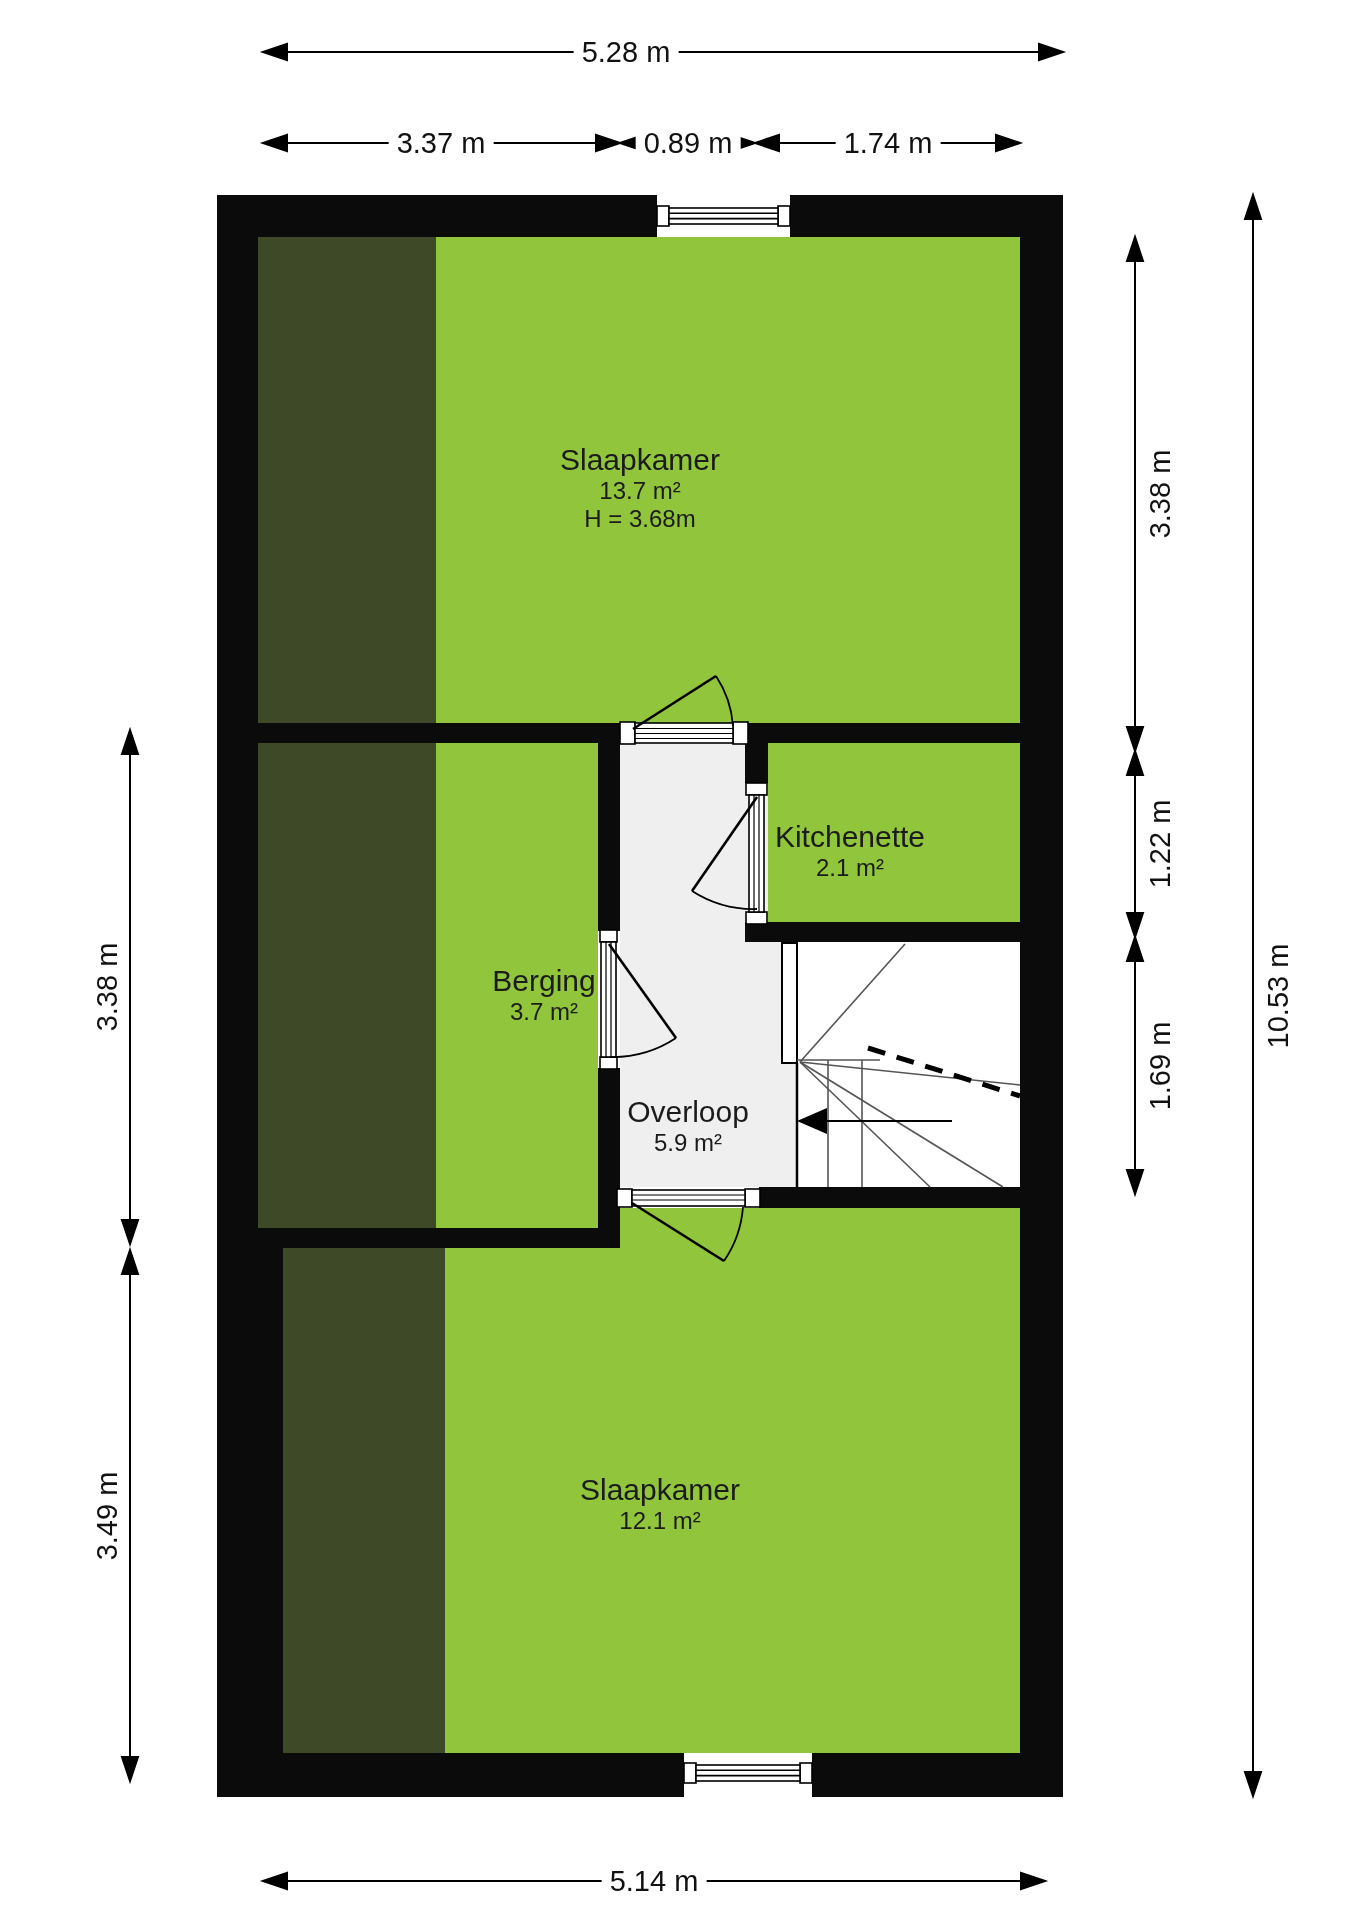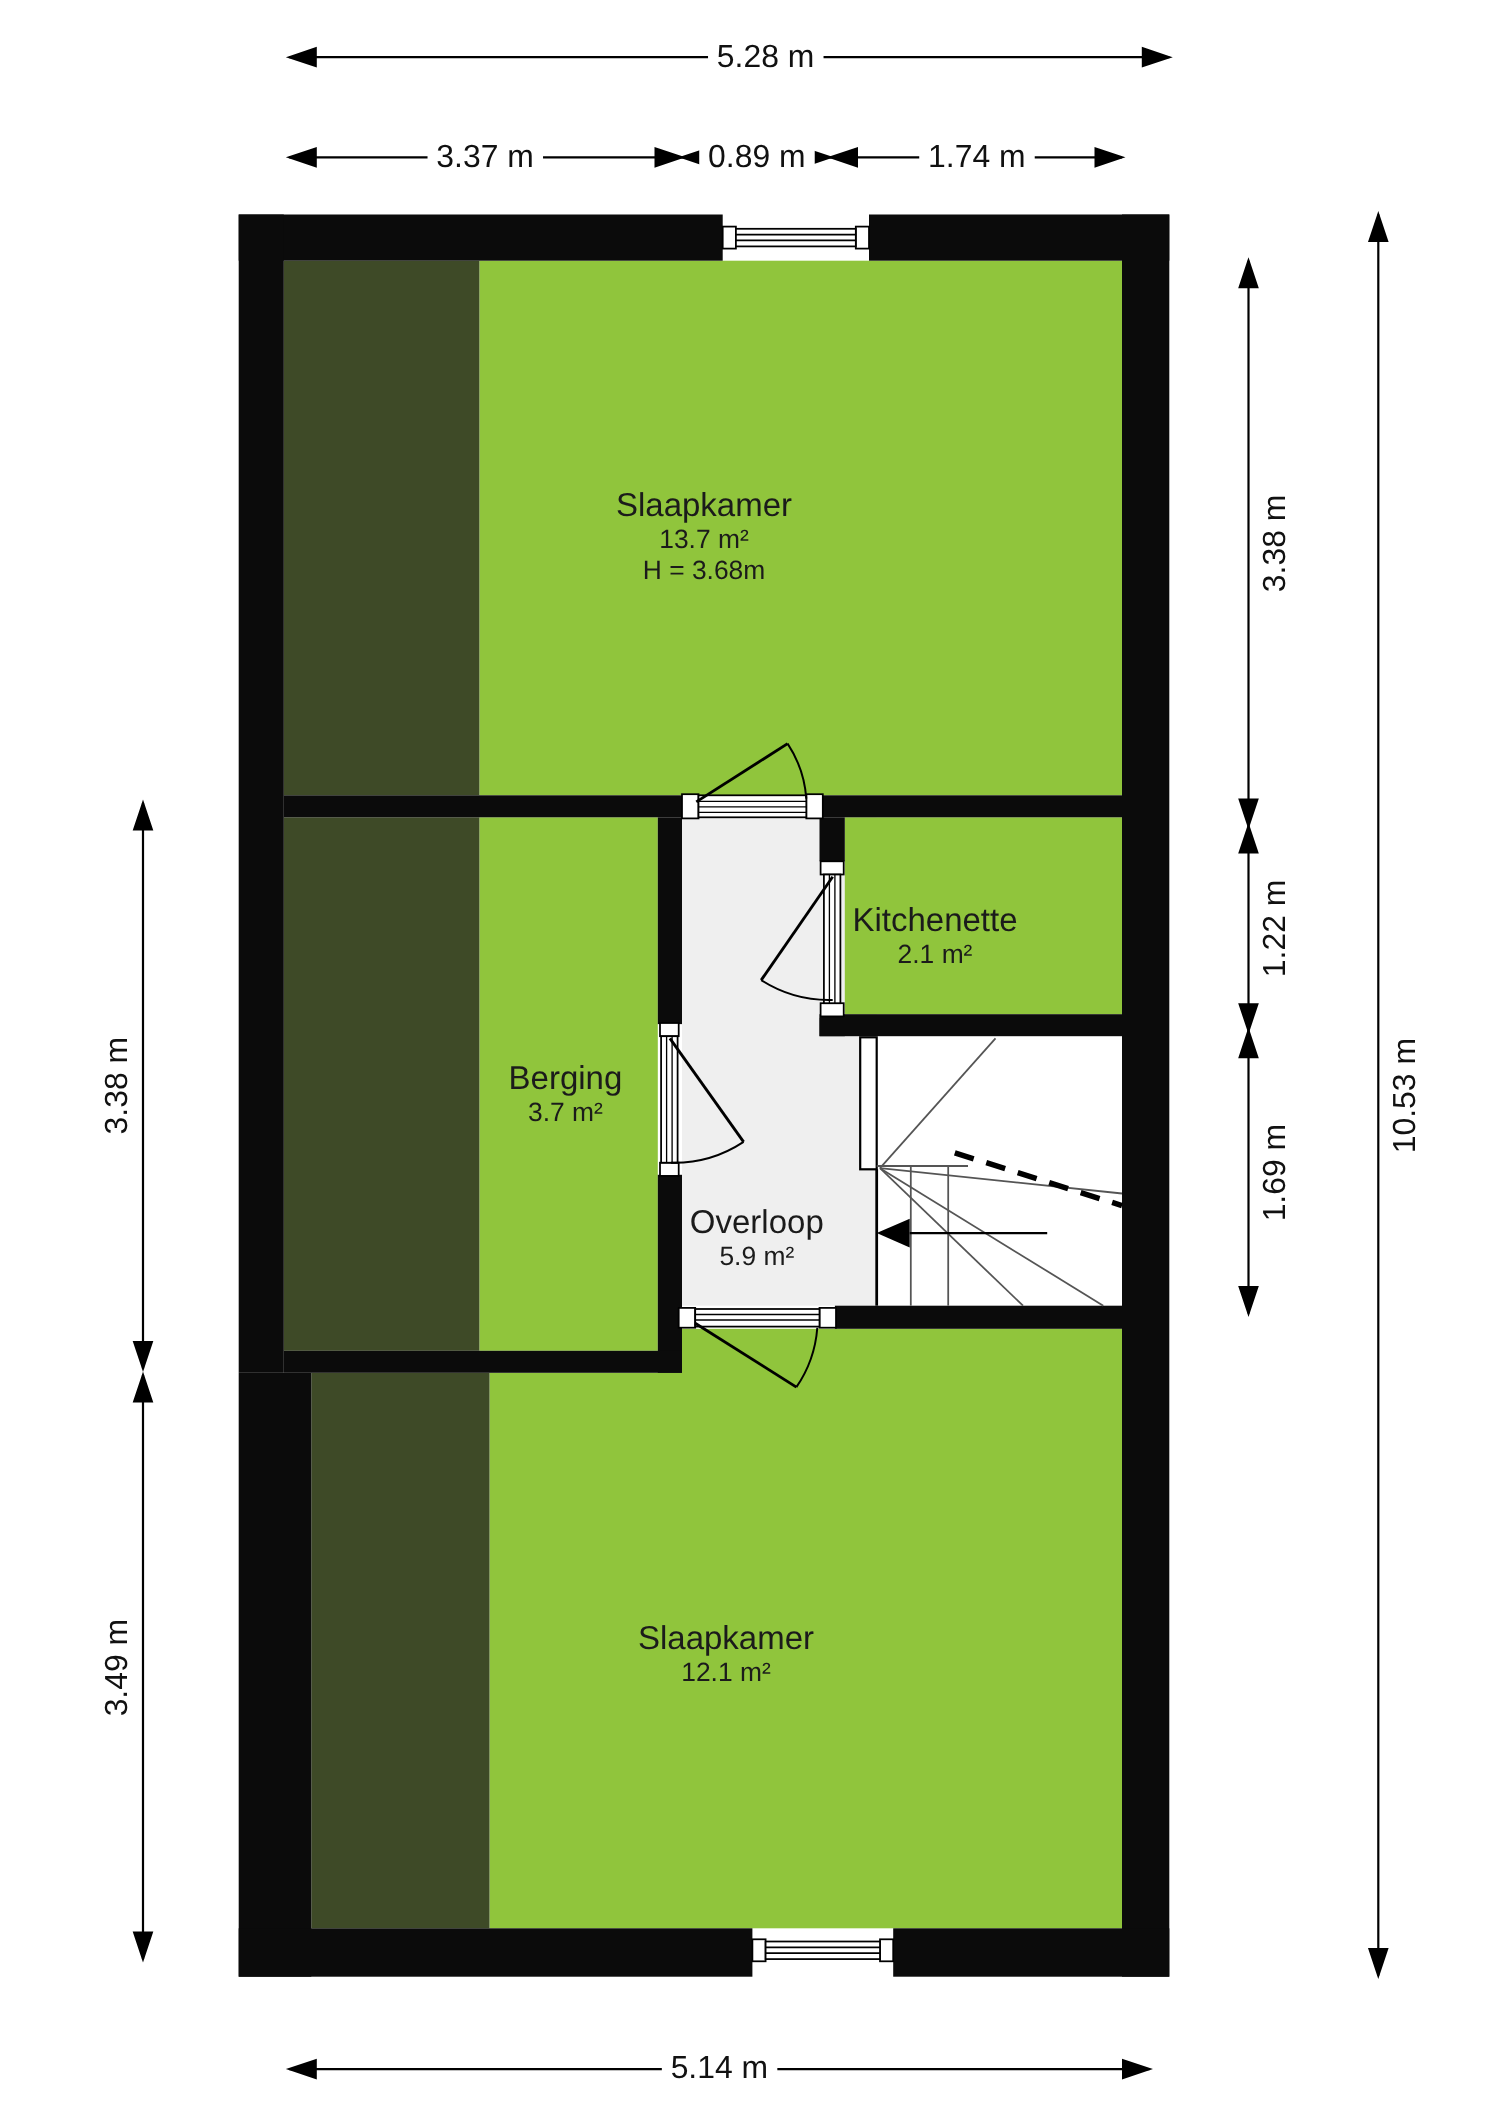--- a/index.html
+++ b/index.html
@@ -177,36 +177,36 @@
     <div class="rname">Slaapkamer</div>
     <div class="rsub">13.7 m²</div>
     <div class="rsub">H = 3.68m</div>
   </div>
 
   <div class="roomlabel" style="left:850px;top:851px;">
     <div class="rname">Kitchenette</div>
     <div class="rsub">2.1 m²</div>
   </div>
 
-  <div class="roomlabel" style="left:514px;top:995px;">
+  <div class="roomlabel" style="left:544px;top:995px;">
     <div class="rname">Berging</div>
     <div class="rsub">3.7 m²</div>
   </div>
 
   <div class="roomlabel" style="left:688px;top:1126px;">
     <div class="rname">Overloop</div>
     <div class="rsub">5.9 m²</div>
   </div>
 
   <div class="roomlabel" style="left:660px;top:1504px;">
     <div class="rname">Slaapkamer</div>
     <div class="rsub">12.1 m²</div>
   </div>
 
-  <div class="dim" style="left:696px;top:52px;">5.28 m</div>
+  <div class="dim" style="left:626px;top:52px;">5.28 m</div>
   <div class="dim" style="left:441px;top:143px;">3.37 m</div>
   <div class="dim" style="left:688px;top:143px;">0.89 m</div>
   <div class="dim" style="left:888px;top:143px;">1.74 m</div>
 
   <div class="dim vert" style="left:107px;top:987px;">3.38 m</div>
   <div class="dim vert" style="left:107px;top:1516px;">3.49 m</div>
 
   <div class="dim vert" style="left:1160px;top:494px;">3.38 m</div>
   <div class="dim vert" style="left:1160px;top:844px;">1.22 m</div>
   <div class="dim vert" style="left:1160px;top:1066px;">1.69 m</div>

